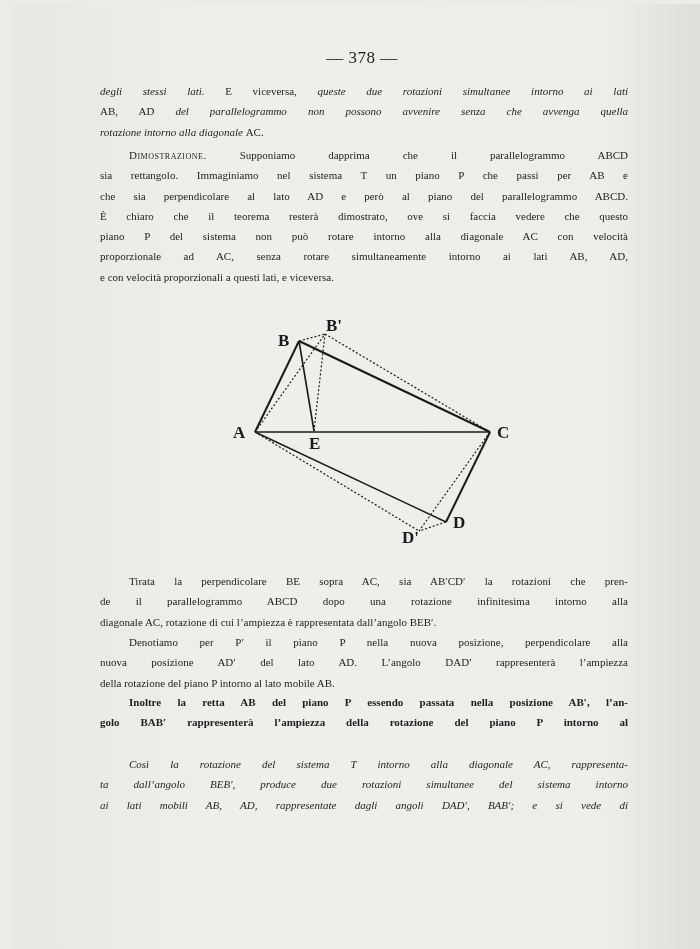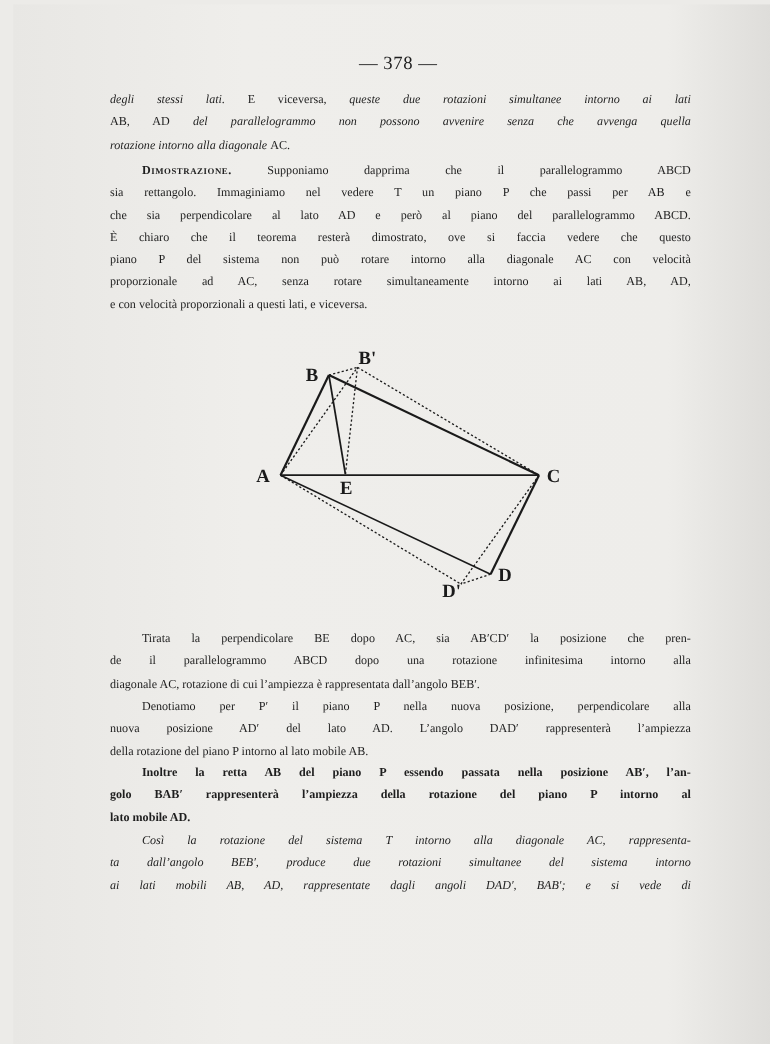--- a/index.html
+++ b/index.html
@@ -21,21 +21,21 @@
   }
   .block {
     position: absolute; left: 88px; width: 528px;
     font-size: 11px; line-height: 20.3px;
     text-align: justify;
   }
   .line { display: block; white-space: nowrap; text-align-last: justify; height: 20.3px; }
   .line.last { text-align-last: left; }
   .indent { padding-left: 29px; }
   .it { font-style: italic; }
-  .sc { font-variant: small-caps; letter-spacing: 0.5px; font-weight: bold; }
+  .sc { font-variant: small-caps; letter-spacing: 0.5px; }
   #p1 { top: 77px; }
   #p2 { top: 141px; }
   #p3 { top: 567px; }
   #p4 { top: 628px; }
   #p5 { top: 688px; font-weight: bold; }
   #p6 { top: 750px; font-style: italic; }
   .figure { position: absolute; left: 0; top: 0; width: 700px; height: 949px; pointer-events: none; }
   .figure text { font-family: "Liberation Serif", "DejaVu Serif", serif; font-weight: bold; font-size: 17px; fill: #1a1a1a; }
 </style>
 </head>
@@ -44,41 +44,40 @@
 <div class="page">
   <div class="page-number">— 378 —</div>
 
   <div class="block" id="p1">
       <span class="line"><span class="it">degli stessi lati.</span><span> E viceversa, </span><span class="it">queste due rotazioni simultanee intorno ai lati</span></span>
       <span class="line"><span>AB, AD </span><span class="it">del parallelogrammo non possono avvenire senza che avvenga quella</span></span>
       <span class="line last"><span class="it">rotazione intorno alla diagonale </span><span>AC.</span></span>
     </div>
   <div class="block indent-first" id="p2">
       <span class="line indent"><span class="sc">Dimostrazione.</span><span> Supponiamo dapprima che il parallelogrammo ABCD</span></span>
-      <span class="line"><span>sia rettangolo. Immaginiamo nel vedere T un piano P che passi per AB e</span></span>
+      <span class="line"><span>sia rettangolo. Immaginiamo nel sistema T un piano P che passi per AB e</span></span>
       <span class="line"><span>che sia perpendicolare al lato AD e però al piano del parallelogrammo ABCD.</span></span>
       <span class="line"><span>È chiaro che il teorema resterà dimostrato, ove si faccia vedere che questo</span></span>
       <span class="line"><span>piano P del sistema non può rotare intorno alla diagonale AC con velocità</span></span>
       <span class="line"><span>proporzionale ad AC, senza rotare simultaneamente intorno ai lati AB, AD,</span></span>
       <span class="line last"><span>e con velocità proporzionali a questi lati, e viceversa.</span></span>
     </div>
   <div class="block" id="p3">
-      <span class="line indent"><span>Tirata la perpendicolare BE dopo AC, sia AB′CD′ la posizione che pren-</span></span>
+      <span class="line indent"><span>Tirata la perpendicolare BE sopra AC, sia AB′CD′ la rotazioni che pren-</span></span>
       <span class="line"><span>de il parallelogrammo ABCD dopo una rotazione infinitesima intorno alla</span></span>
       <span class="line last"><span>diagonale AC, rotazione di cui l’ampiezza è rappresentata dall’angolo BEB′.</span></span>
     </div>
   <div class="block" id="p4">
       <span class="line indent"><span>Denotiamo per P′ il piano P nella nuova posizione, perpendicolare alla</span></span>
       <span class="line"><span>nuova posizione AD′ del lato AD. L’angolo DAD′ rappresenterà l’ampiezza</span></span>
       <span class="line last"><span>della rotazione del piano P intorno al lato mobile AB.</span></span>
     </div>
   <div class="block" id="p5">
       <span class="line indent"><span>Inoltre la retta AB del piano P essendo passata nella posizione AB′, l’an-</span></span>
       <span class="line"><span>golo BAB′ rappresenterà l’ampiezza della rotazione del piano P intorno al</span></span>
-      <span class="line last"><span>lato mobile AD.</span></span>
     </div>
   <div class="block" id="p6">
       <span class="line indent"><span>Così la rotazione del sistema T intorno alla diagonale AC, rappresenta-</span></span>
       <span class="line"><span>ta dall’angolo BEB′, produce due rotazioni simultanee del sistema intorno</span></span>
       <span class="line"><span>ai lati mobili AB, AD, rappresentate dagli angoli DAD′, BAB′; e si vede di</span></span>
     </div>
 
   <svg class="figure" viewBox="0 0 700 949" width="700" height="949">
 
     <line x1="243" y1="428" x2="287" y2="337" stroke="#1a1a1a" stroke-width="2"></line>

